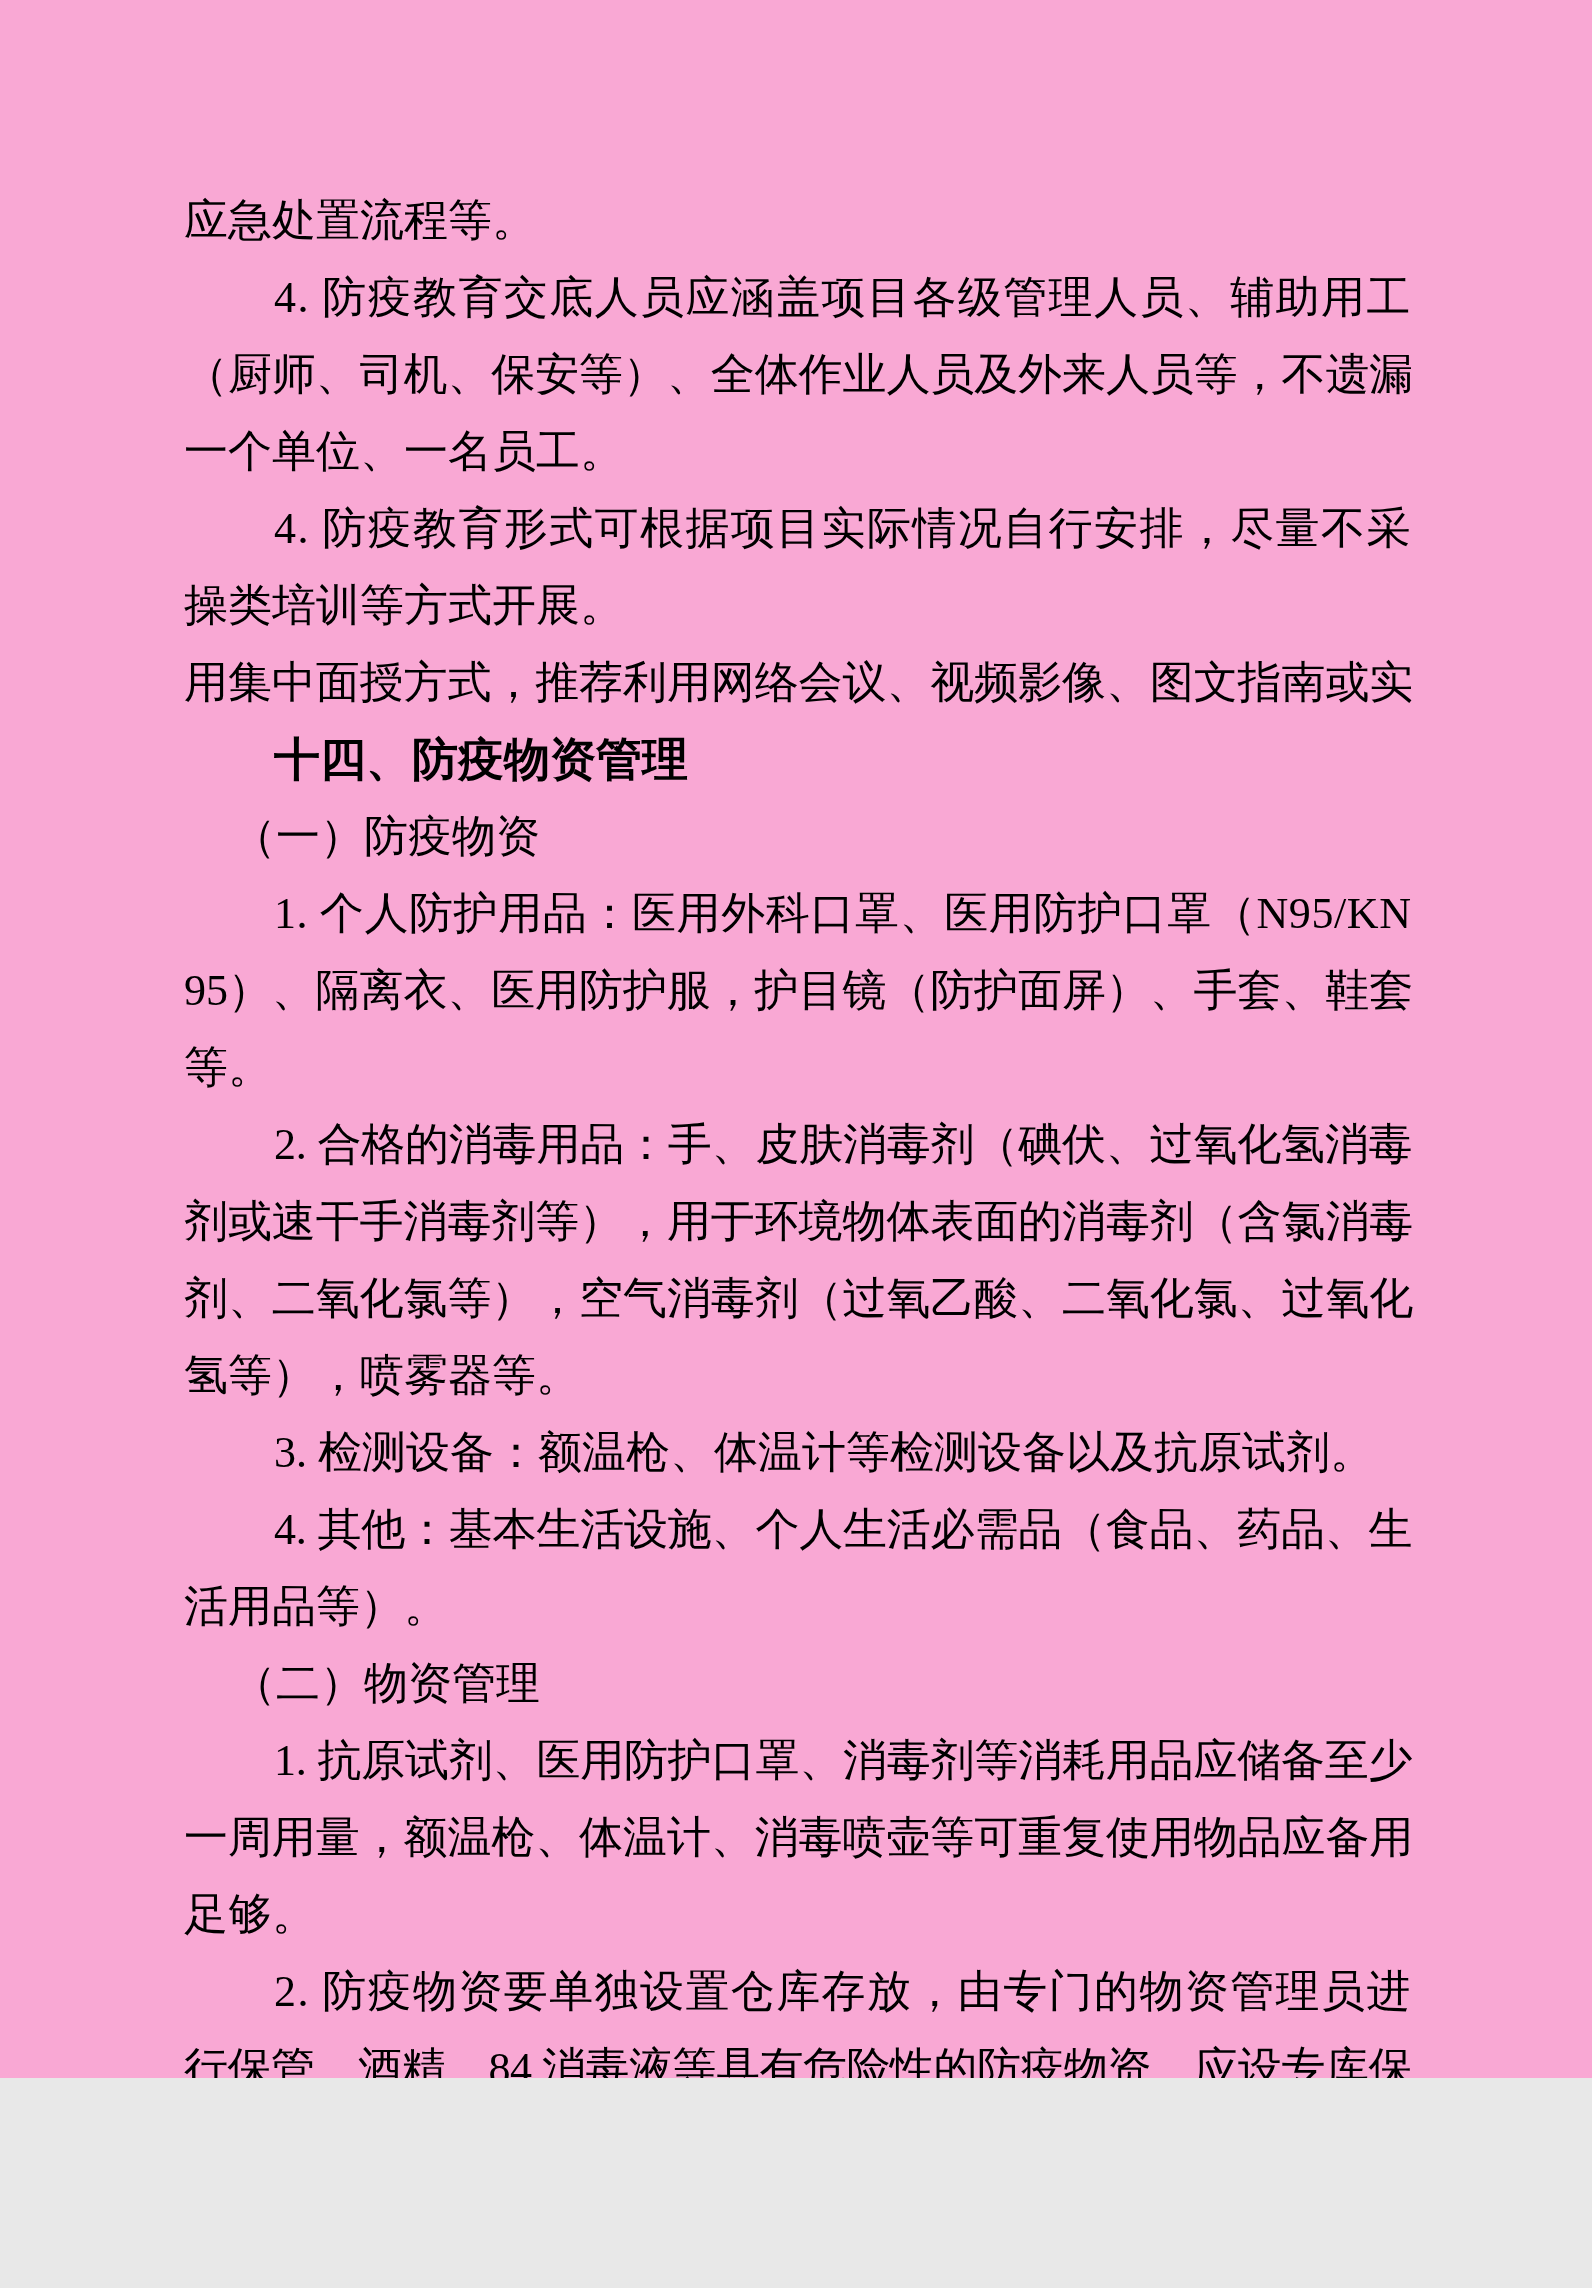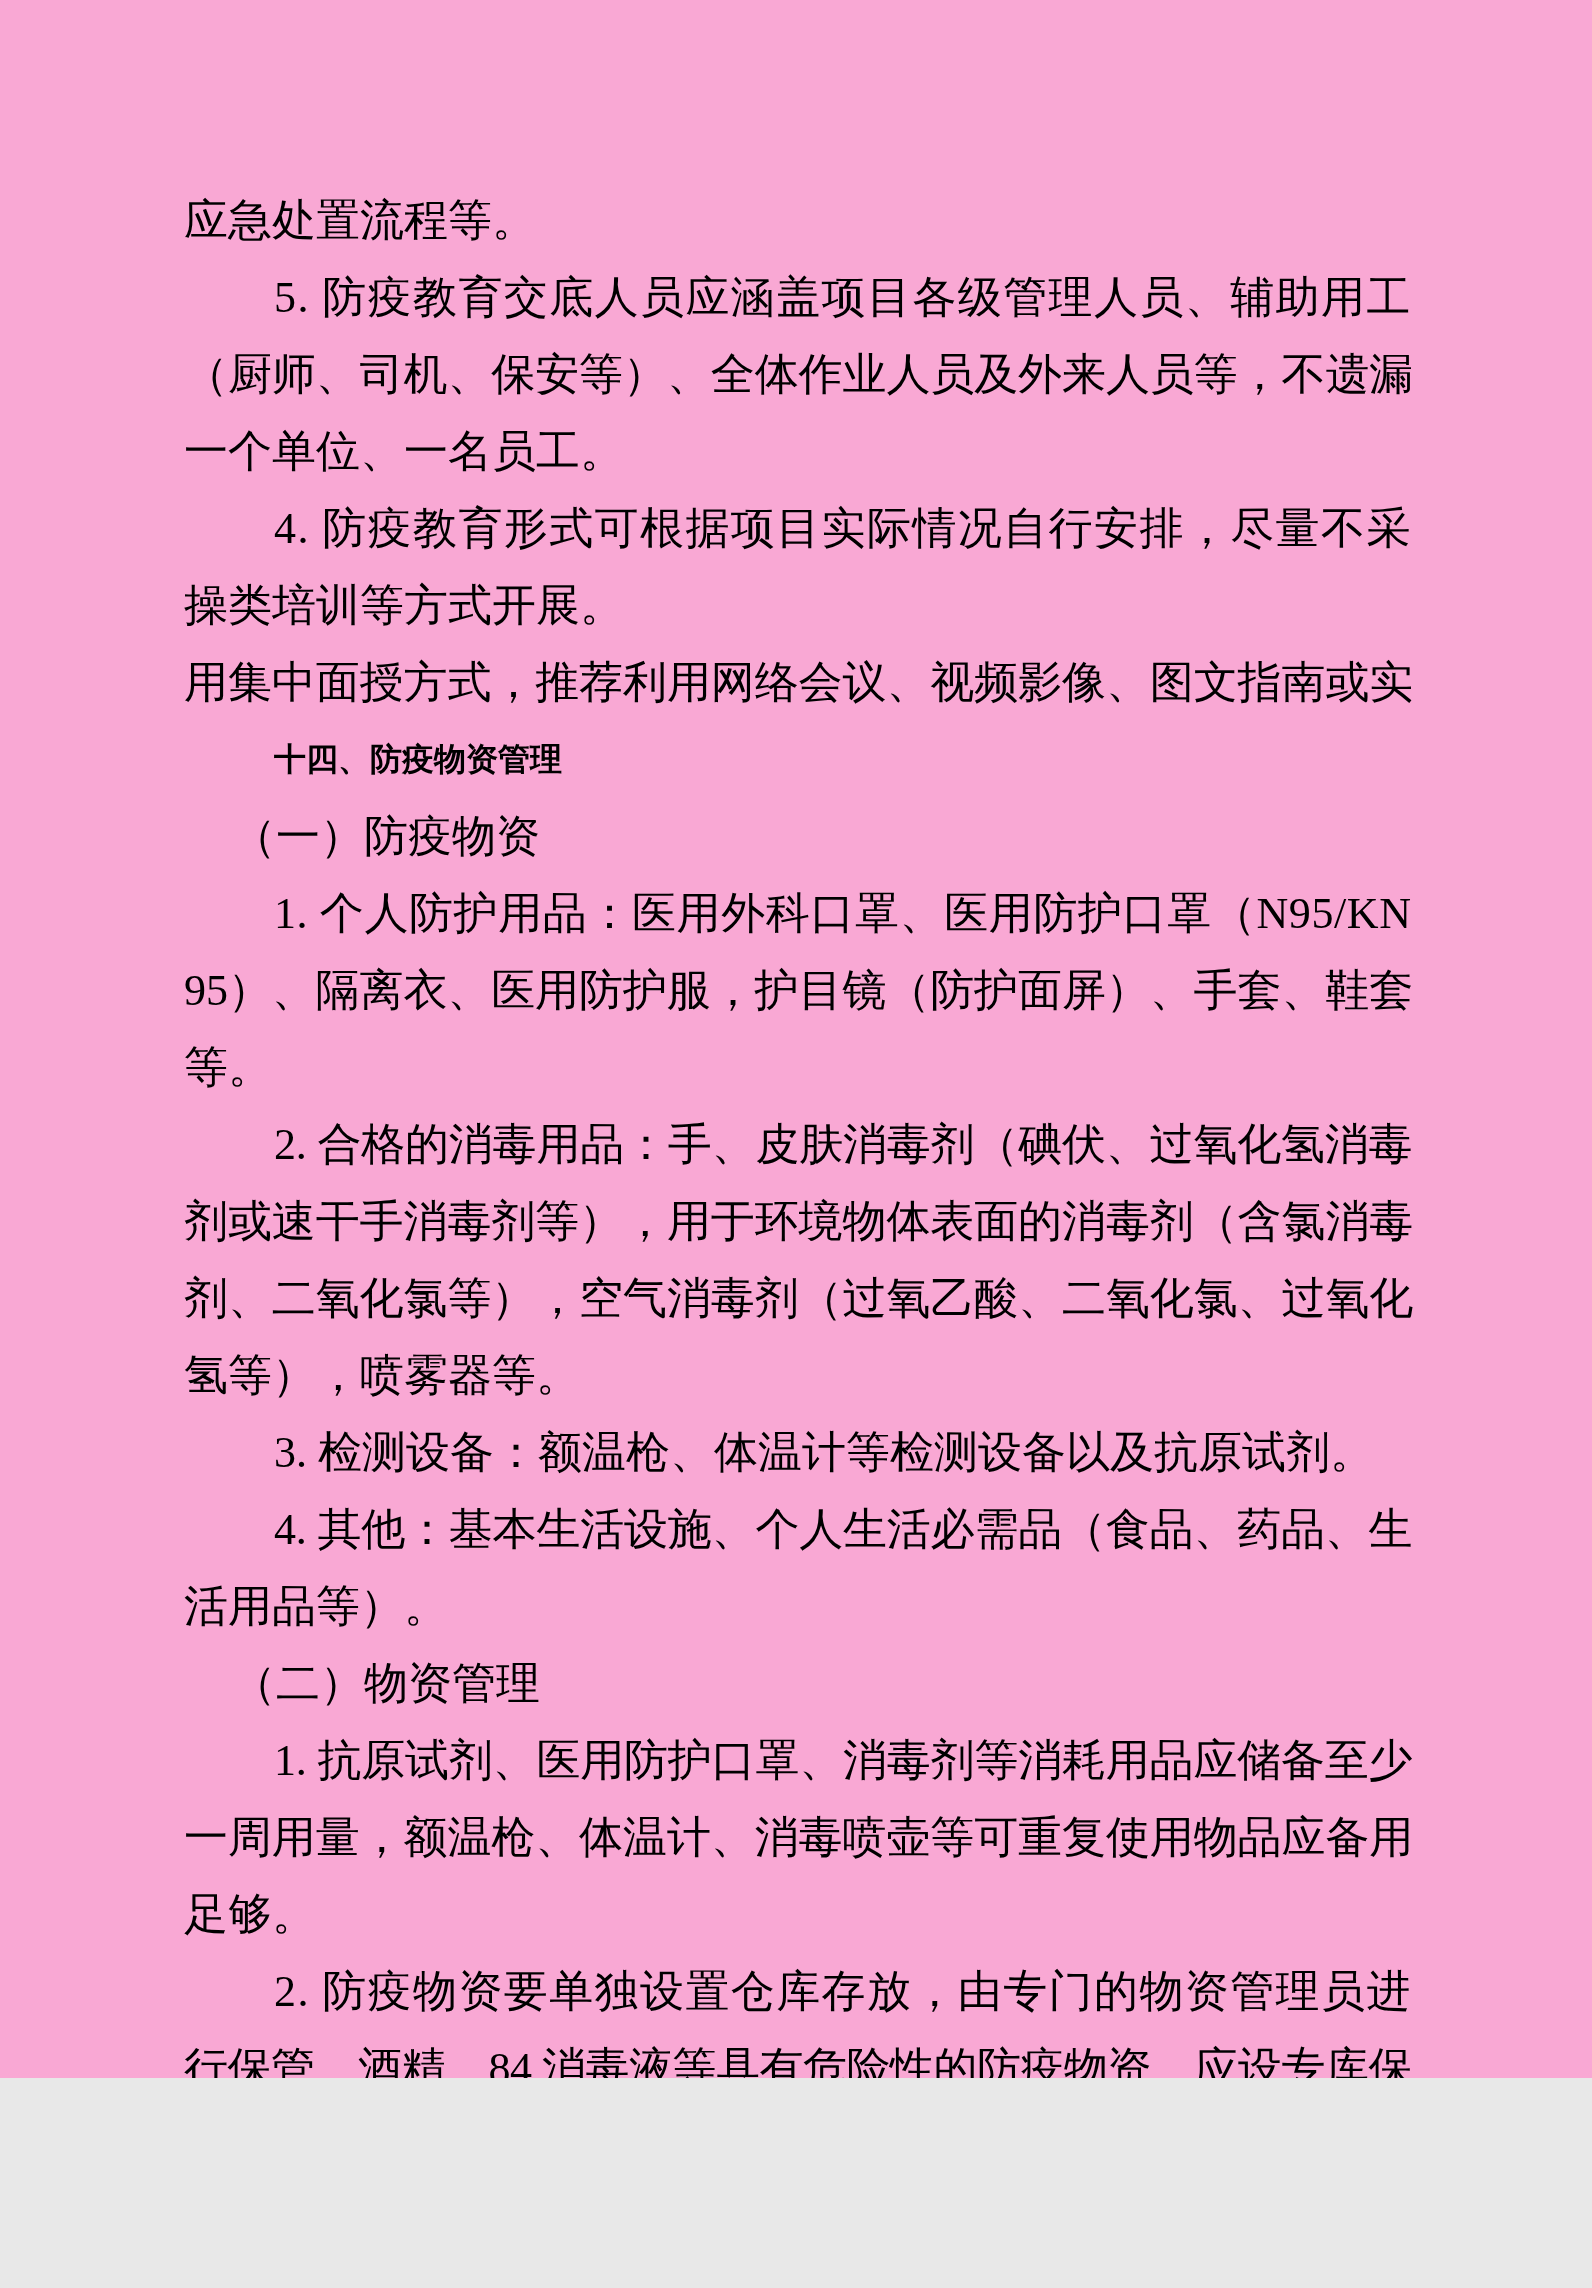--- a/index.html
+++ b/index.html
@@ -23,21 +23,21 @@
     white-space:nowrap;
     color:#000000;
   }
   .line .t { display:inline-block; white-space:nowrap; }
   .ind-0 { padding-left:0; }
   .ind-1 { padding-left:48px; }
   .ind-2 { padding-left:90px; }
   .h1 {
     font-family:"Liberation Sans","DejaVu Sans",sans-serif;
     font-weight:700;
-    font-size:32px;
+    font-size:46px;
   }
   .h2 {
     font-family:Liberation Serif, serif;
     font-size:44px;
   }
   .footer {
     position:absolute;
     left:224px; top:2131px;
     font-size:52px;
     line-height:50px;
@@ -45,21 +45,21 @@
     color:#000000;
     white-space:nowrap;
   }
 </style>
 </head>
 <body>
 
 <div class="page">
   <div class="content">
       <div class="line ind-0"><span class="t">应急处置流程等。</span></div>
-      <div class="line ind-2 justify"><span class="t" style="letter-spacing: 1.4px;">5. 防疫教育交底人员应涵盖项目各级管理人员、辅助用工</span></div>
+      <div class="line ind-2 justify"><span class="t" style="letter-spacing: 1.4px;">4. 防疫教育交底人员应涵盖项目各级管理人员、辅助用工</span></div>
       <div class="line ind-0 justify"><span class="t" style="letter-spacing: -0.1px;">（厨师、司机、保安等）、全体作业人员及外来人员等，不遗漏</span></div>
       <div class="line ind-0"><span class="t">一个单位、一名员工。</span></div>
       <div class="line ind-2 justify"><span class="t" style="letter-spacing: 1.4px;">4. 防疫教育形式可根据项目实际情况自行安排，尽量不采</span></div>
       <div class="line ind-0"><span class="t">操类培训等方式开展。</span></div>
       <div class="line ind-0 justify"><span class="t" style="letter-spacing: -0.1px;">用集中面授方式，推荐利用网络会议、视频影像、图文指南或实</span></div>
       <div class="line ind-2 h1"><span class="t">十四、防疫物资管理</span></div>
       <div class="line ind-1 h2"><span class="t">（一）防疫物资</span></div>
       <div class="line ind-2 justify"><span class="t" style="letter-spacing: 0.6px;">1. 个人防护用品：医用外科口罩、医用防护口罩（N95/KN</span></div>
       <div class="line ind-0 justify"><span class="t" style="letter-spacing: -0.1px;">95）、隔离衣、医用防护服，护目镜（防护面屏）、手套、鞋套</span></div>
       <div class="line ind-0"><span class="t">等。</span></div>

